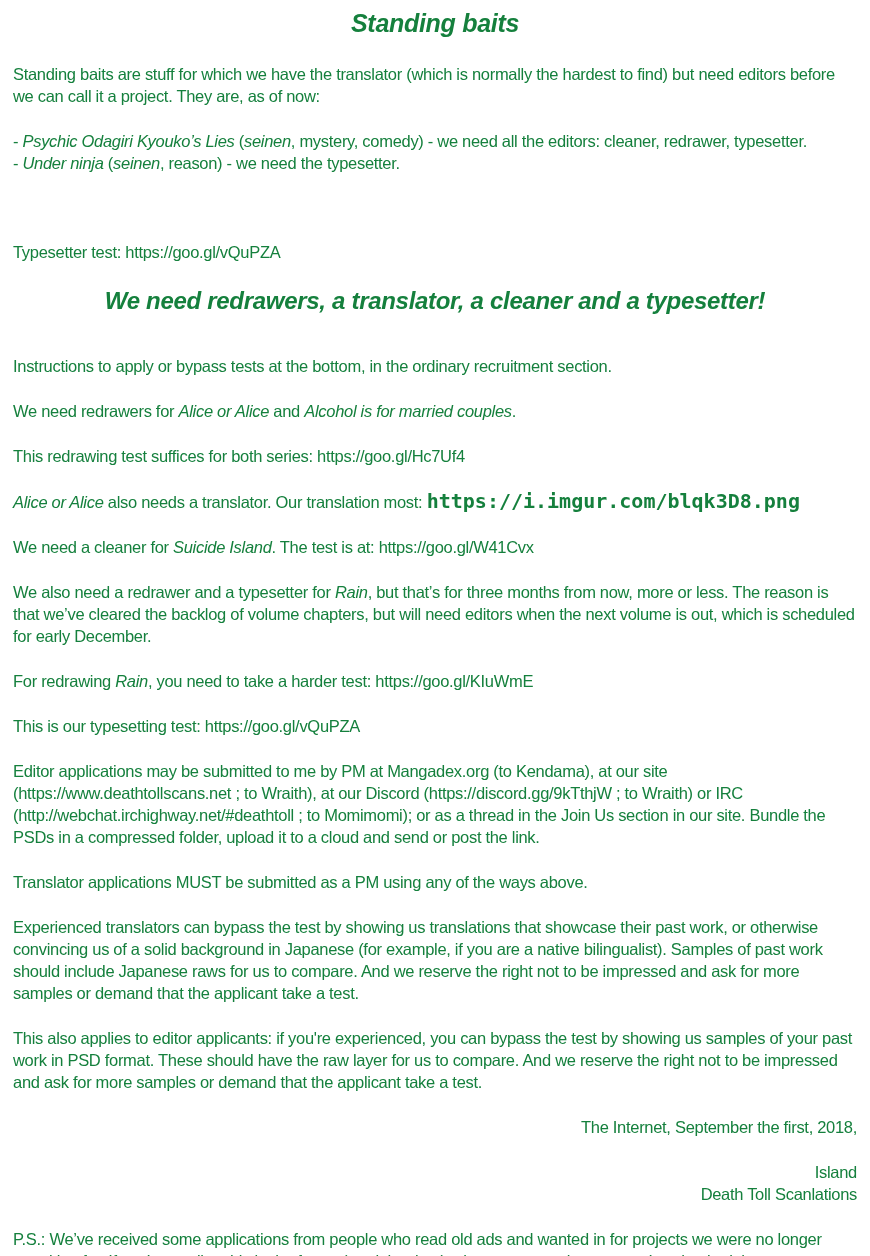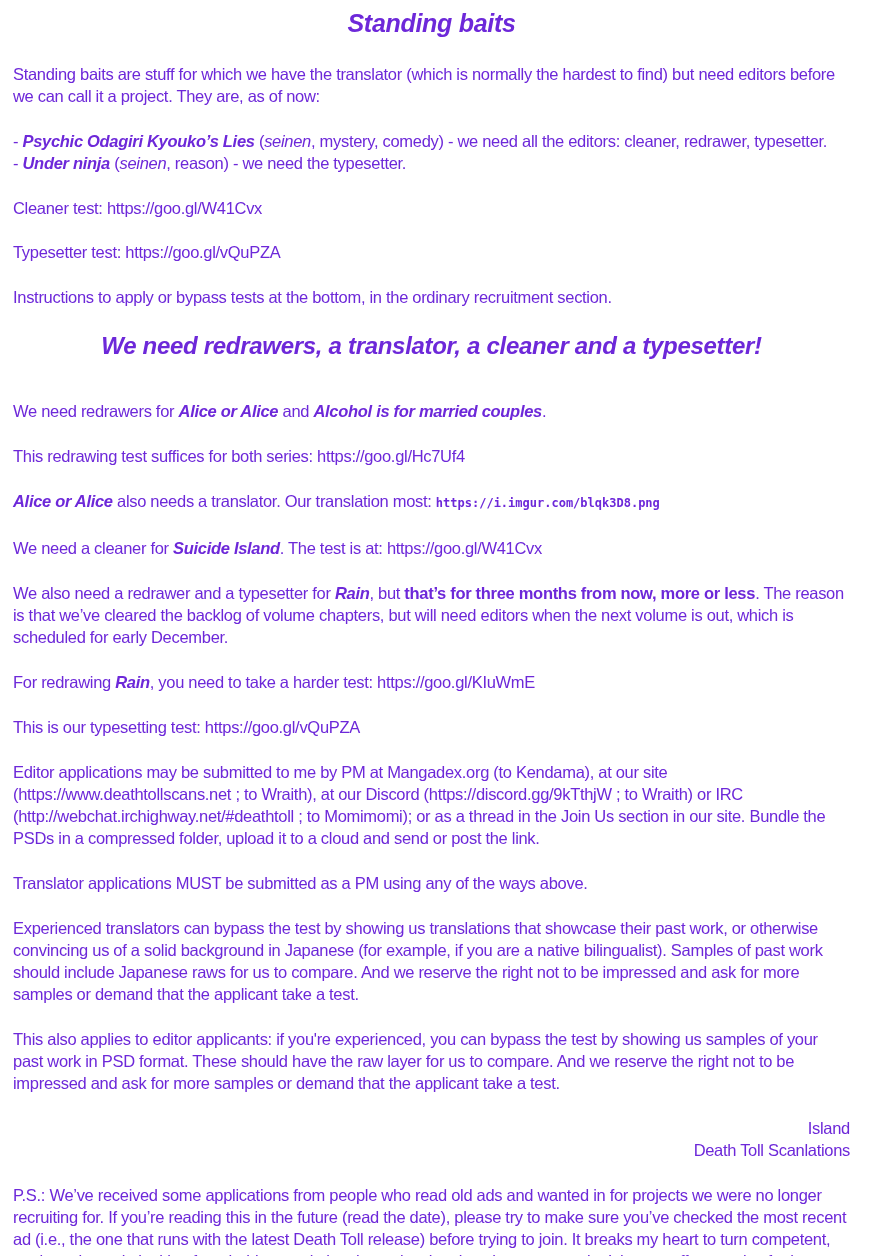--- a/index.html
+++ b/index.html
@@ -4,24 +4,24 @@
 <style>
   html, body {
     margin: 0;
     padding: 0;
     background: #ffffff;
   }
   #page {
     width: 870px;
     height: 1256px;
     box-sizing: border-box;
-    padding: 8px 20px 0 13px;
+    padding: 8px 13px 0 13px;
     overflow: hidden;
     background: #ffffff;
-    color: #6d28d9;
+    color: #15803d;
     font-family: "Liberation Sans", sans-serif;
     font-size: 16.5px;
     line-height: 22px;
     letter-spacing: -0.3px;
   }
   .block { margin: 13px 0 23px 0; }
   .title {
     font-size: 25px;
     line-height: 30px;
     font-weight: bold;
@@ -31,48 +31,49 @@
   }
   .h2 {
     font-size: 24px;
     line-height: 30px;
     font-weight: bold;
     font-style: italic;
     text-align: center;
     margin: 9px 0 39px 0;
   }
   .right { text-align: right; }
-  .b  { font-weight: bold; }
+  .b  { font-weight: normal; }
   .i  { font-style: italic; text-align: center; }
-  .bi { font-weight: bold; font-style: italic; }
+  .bi { font-weight: normal; font-style: italic; }
   .mono {
     font-family: "DejaVu Sans Mono", monospace;
     font-weight: bold;
-    font-size: 12px;
+    font-size: 20px;
     letter-spacing: 0;
   }
 </style>
 </head>
 <body>
 
 <div id="page">
   <div>
       <div class="block title"><span>Standing baits</span></div>
       <div class="block p"><span>Standing baits are stuff for which we have the translator (which is normally the hardest to find) but need editors before we can call it a project. They are, as of now:</span></div>
       <div class="block p"><span>- </span><span class="bi">Psychic Odagiri Kyouko’s Lies</span><span> (</span><span class="i">seinen</span><span>, mystery, comedy) - we need all the editors: cleaner, redrawer, typesetter.</span><br><span>- </span><span class="bi">Under ninja</span><span> (</span><span class="i">seinen</span><span>, reason) - we need the typesetter.</span></div>
-      <div class="block p"><span>Cleaner test: https://goo.gl/W41Cvx</span><br><br><span>Typesetter test: https://goo.gl/vQuPZA</span></div>
+      <div class="block p"><br><br><span>Typesetter test: https://goo.gl/vQuPZA</span></div>
+      <div class="block h2"><span>We need redrawers, a translator, a cleaner and a typesetter!</span></div>
       <div class="block p"><span>Instructions to apply or bypass tests at the bottom, in the ordinary recruitment section.</span></div>
-      <div class="block h2"><span>We need redrawers, a translator, a cleaner and a typesetter!</span></div>
       <div class="block p"><span>We need redrawers for </span><span class="bi">Alice or Alice</span><span> and </span><span class="bi">Alcohol is for married couples</span><span>.</span></div>
       <div class="block p"><span>This redrawing test suffices for both series: https://goo.gl/Hc7Uf4</span></div>
       <div class="block p"><span class="bi">Alice or Alice</span><span> also needs a translator. Our translation most: </span><span class="mono">https://i.imgur.com/blqk3D8.png</span></div>
       <div class="block p"><span>We need a cleaner for </span><span class="bi">Suicide Island</span><span>. The test is at: https://goo.gl/W41Cvx</span></div>
       <div class="block p"><span>We also need a redrawer and a typesetter for </span><span class="bi">Rain</span><span>, but </span><span class="b">that’s for three months from now, more or less</span><span>. The reason is that we’ve cleared the backlog of volume chapters, but will need editors when the next volume is out, which is scheduled for early December.</span></div>
       <div class="block p"><span>For redrawing </span><span class="bi">Rain</span><span>, you need to take a harder test: https://goo.gl/KIuWmE</span></div>
       <div class="block p"><span>This is our typesetting test: https://goo.gl/vQuPZA</span></div>
       <div class="block p"><span>Editor applications may be submitted to me by PM at Mangadex.org (to Kendama), at our site (https://www.deathtollscans.net ; to Wraith), at our Discord (https://discord.gg/9kTthjW ; to Wraith) or IRC (http://webchat.irchighway.net/#deathtoll ; to Momimomi); or as a thread in the Join Us section in our site. Bundle the PSDs in a compressed folder, upload it to a cloud and send or post the link.</span></div>
       <div class="block p"><span>Translator applications MUST be submitted as a PM using any of the ways above.</span></div>
       <div class="block p"><span>Experienced translators can bypass the test by showing us translations that showcase their past work, or otherwise convincing us of a solid background in Japanese (for example, if you are a native bilingualist). Samples of past work should include Japanese raws for us to compare. And we reserve the right not to be impressed and ask for more samples or demand that the applicant take a test.</span></div>
       <div class="block p"><span>This also applies to editor applicants: if you're experienced, you can bypass the test by showing us samples of your past work in PSD format. These should have the raw layer for us to compare. And we reserve the right not to be impressed and ask for more samples or demand that the applicant take a test.</span></div>
+      <div class="block right"><span>The Internet, September the first, 2018,</span></div>
       <div class="block right"><span>Island</span><br><span>Death Toll Scanlations</span></div>
       <div class="block p"><span>P.S.: We’ve received some applications from people who read old ads and wanted in for projects we were no longer recruiting for. If you’re reading this in the future (read the date), please try to make sure you’ve checked the most recent ad (i.e., the one that runs with the latest Death Toll release) before trying to join. It breaks my heart to turn competent, motivated people looking for a hobby scanlating the series they love because we don’t have staff vacancies for it anymore.</span></div>
     </div>
 </div>
 
 </body></html>

